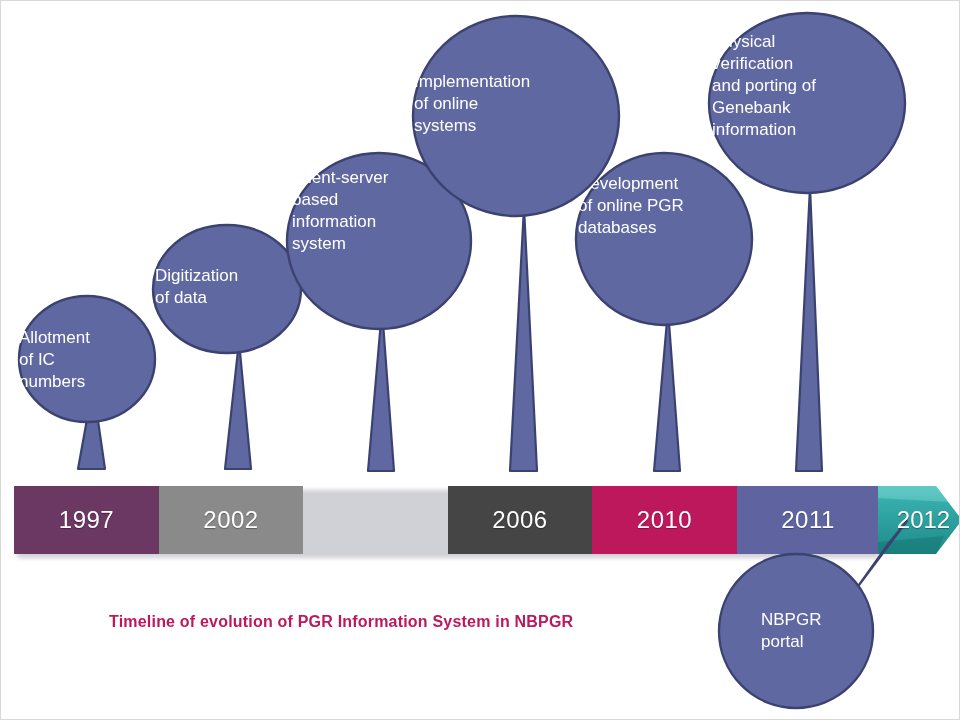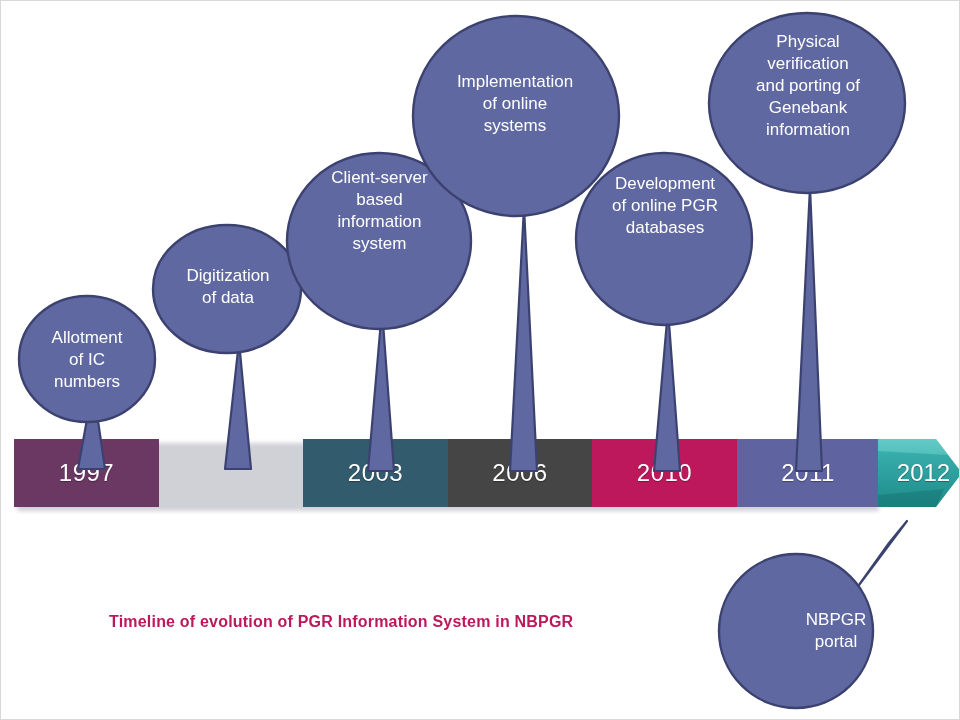--- a/index.html
+++ b/index.html
@@ -15,21 +15,21 @@
     overflow: hidden;
     font-family: "Liberation Sans", sans-serif;
     border: 1px solid #d8d8d8;
     box-sizing: border-box;
   }
 
   
   #timeline-bar {
     position: absolute;
     left: 13px;
-    top: 438px;
+    top: 485px;
     width: 947px;
     height: 76px;
   }
   .seg {
     position: absolute;
     top: 0;
     height: 68px;
     box-sizing: border-box;
     color: #ffffff;
     font-size: 24px;
@@ -72,21 +72,20 @@
   }
 
   
   .callout {
     position: absolute;
   }
   .callout svg { display: block; overflow: visible; }
   .callout .bubble-text {
     position: absolute;
     color: #ffffff;
-    text-align: center;
     line-height: 1.30;
     pointer-events: none;
     white-space: pre-line;
     font-size: 17px;
   }
 
   
   #caption {
     position: absolute;
     left: 108px;
@@ -103,24 +102,24 @@
 
 <div id="stage">
 
   <div id="timeline-bar">
     <div id="seg-shadow"></div>
 
     <div class="seg" style="left:0px; width:145px; background:#6B3763;">
       <span class="seg-label">1997</span>
     </div>
 
-
-    <div class="seg" style="left:289px; width:145px; background:#335B6E;">
-      <span class="seg-label">2003</span>
-    </div>
+    <div class="seg" style="left:145px; width:144px; background:#8A8A8A;">
+      <span class="seg-label">2002</span>
+    </div>
+
 
     <div class="seg" style="left:434px; width:144px; background:#454545;">
       <span class="seg-label">2006</span>
     </div>
 
     <div class="seg" style="left:578px; width:145px; background:#be185d;">
       <span class="seg-label">2010</span>
     </div>
 
     <div class="seg" style="left:723px; width:142px; background:#5F64A0;justify-content:center;">

